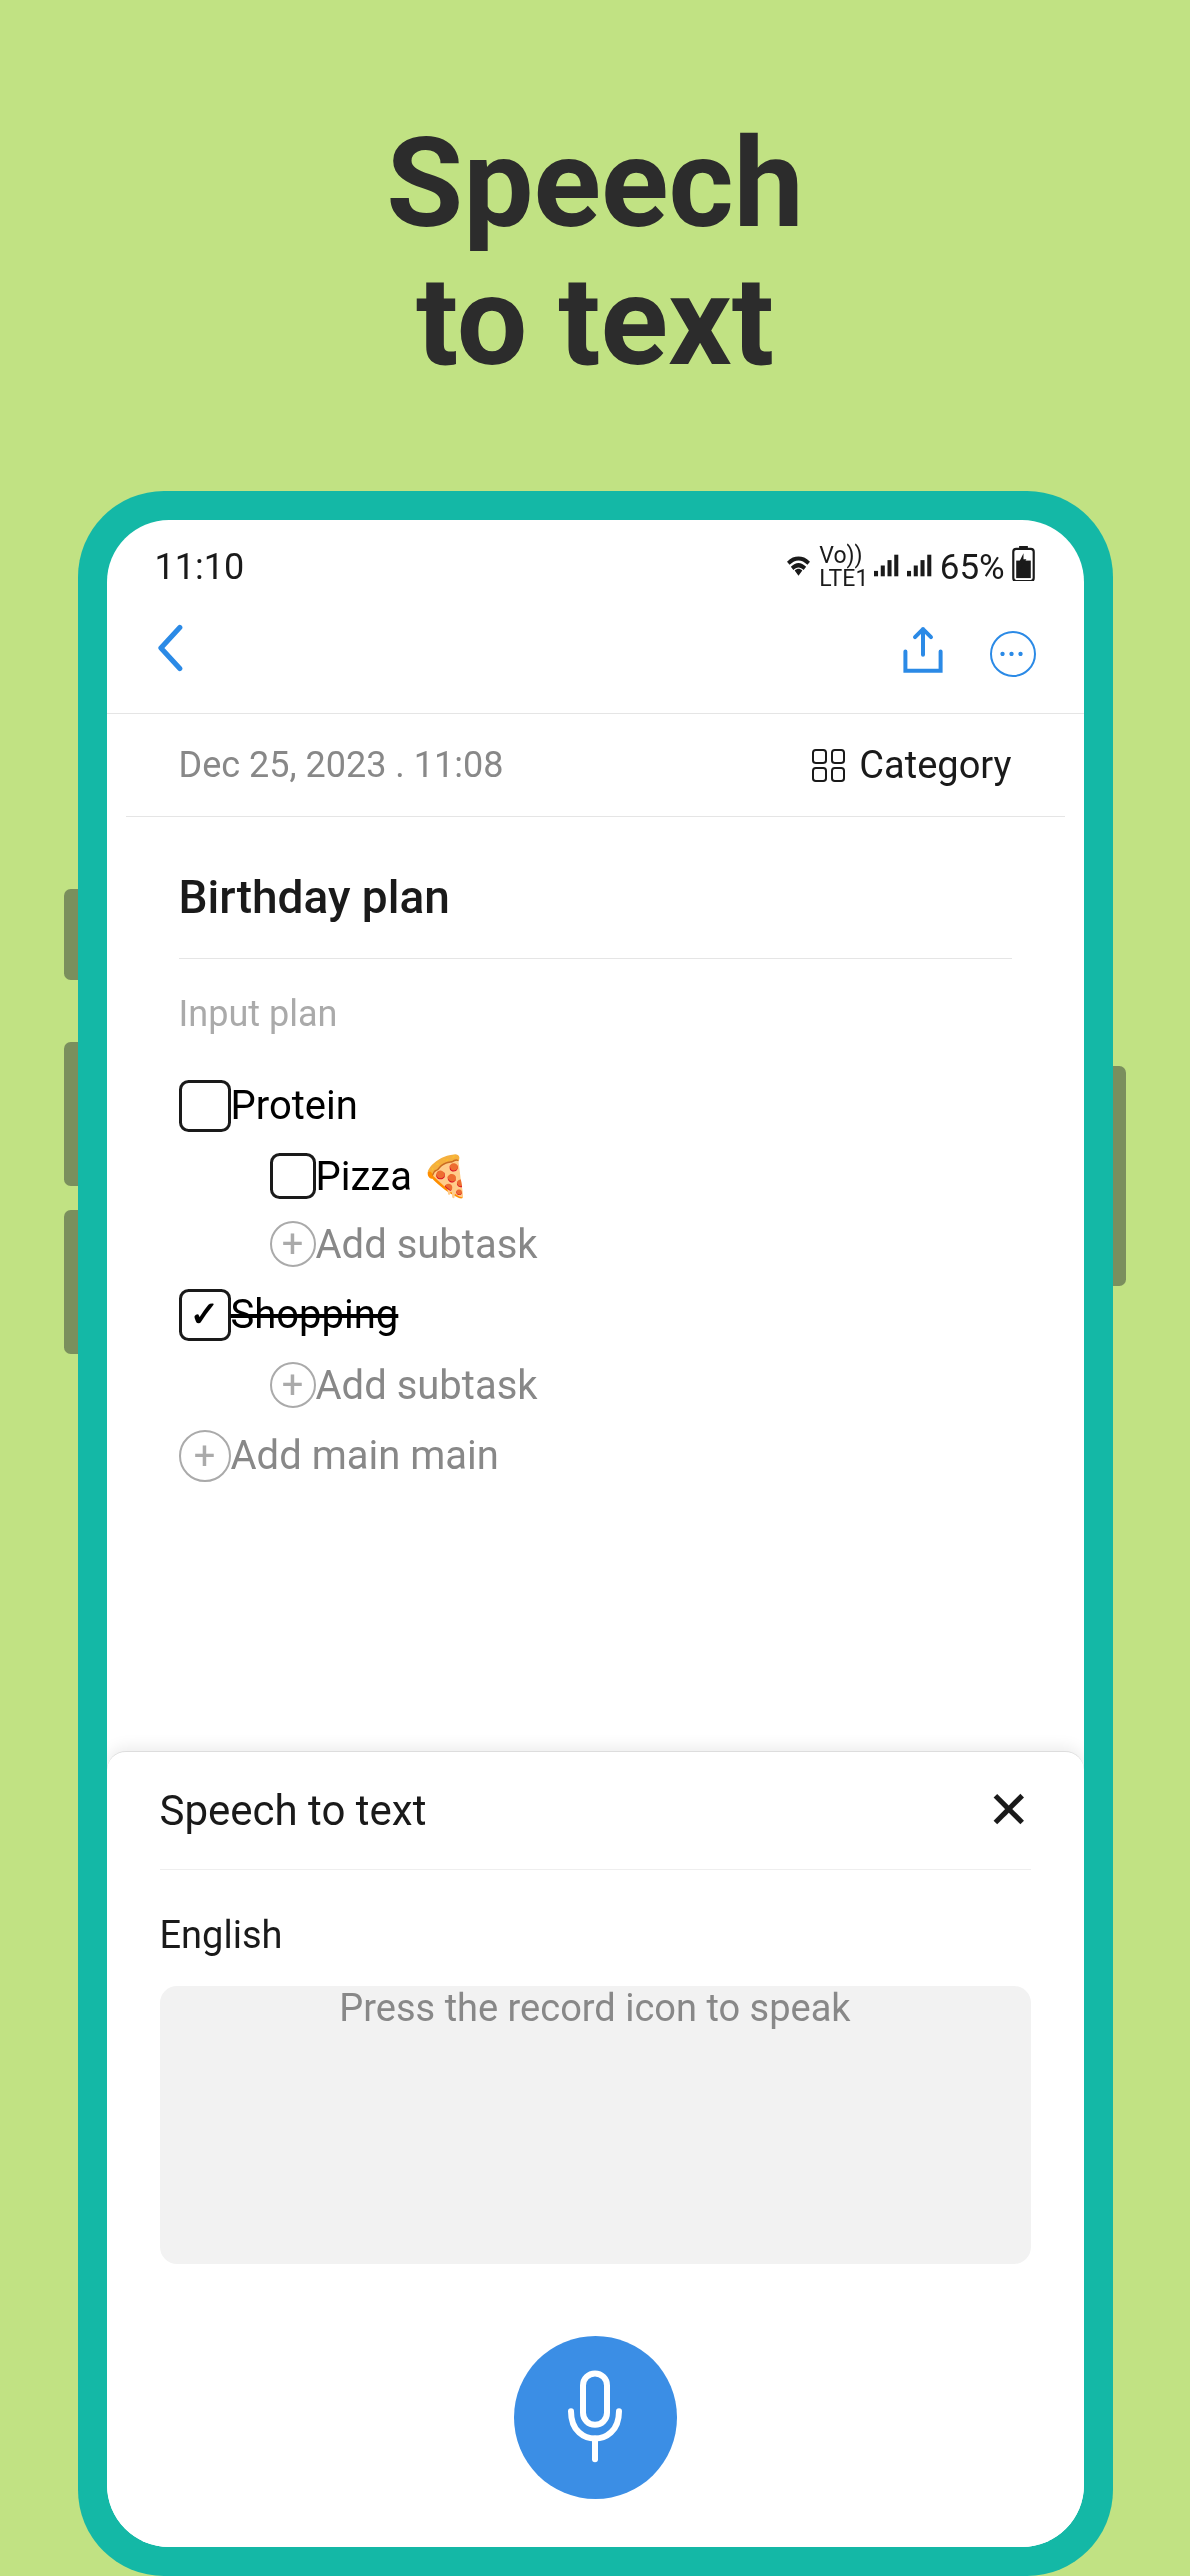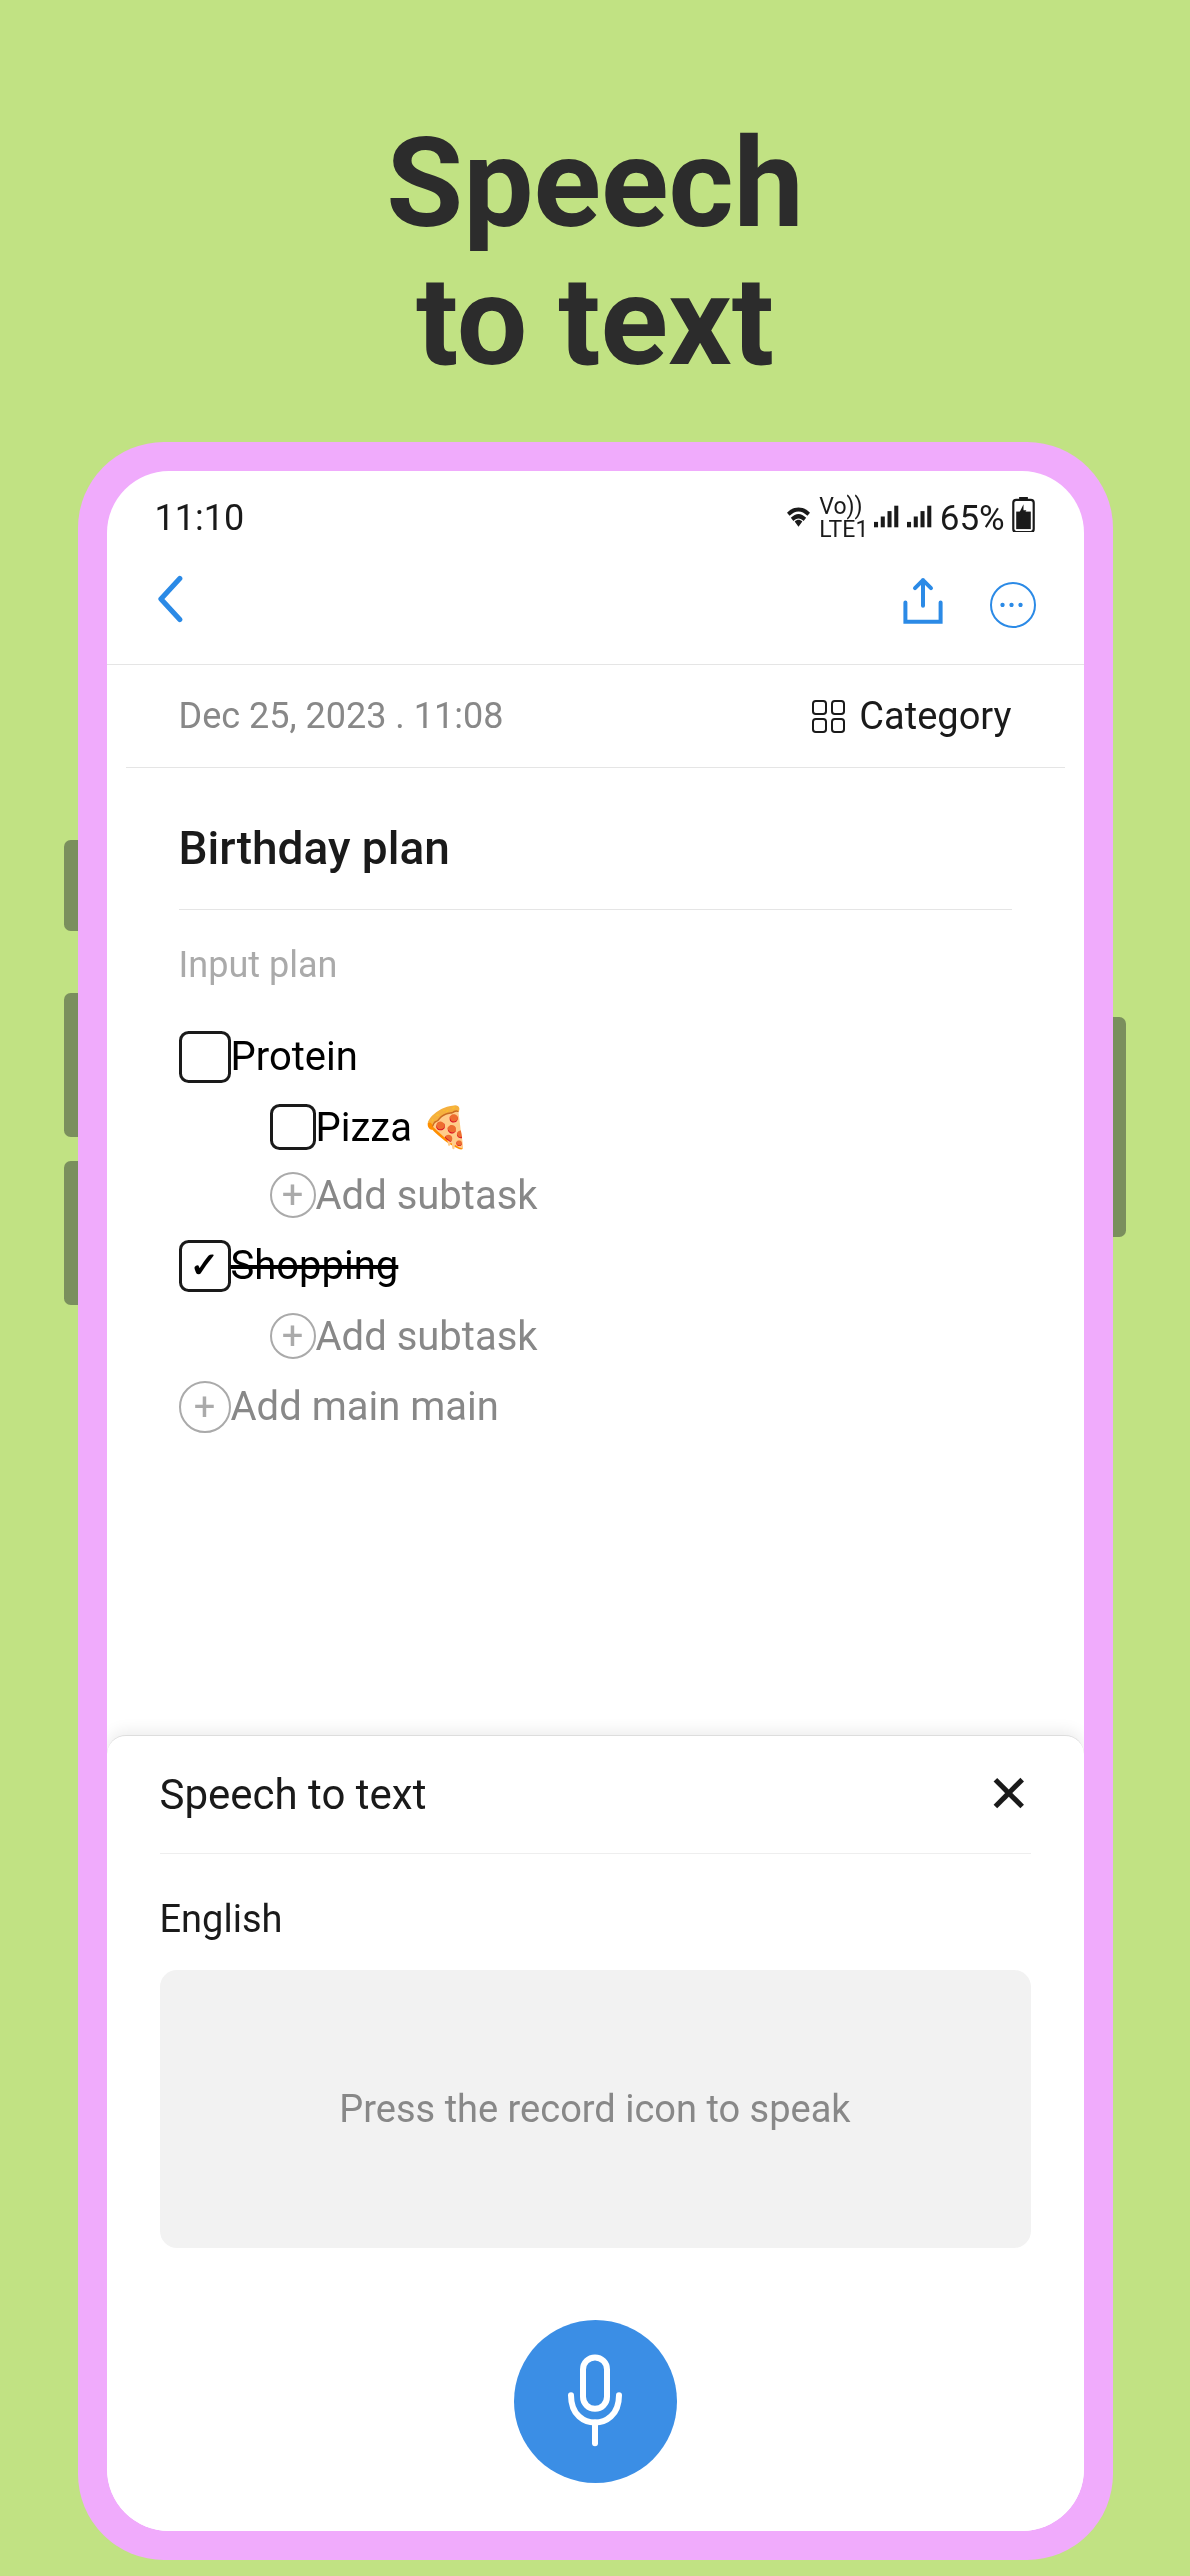--- a/index.html
+++ b/index.html
@@ -21,24 +21,24 @@
     .page-title {
       margin-top: 115px;
       text-align: center;
       font-size: 125px;
       font-weight: 700;
       color: #2c2c2c;
       line-height: 1.1;
     }
     
     .device-frame {
-      margin-top: 52px;
+      margin-top: 101px;
       width: 1035px;
       height: 2118px;
-      background: #f0abfc;
+      background: #14b8a6;
       border-radius: 86px;
       padding: 29px;
       position: relative;
     }
     
     .side-button-left-top {
       position: absolute;
       left: -13.4px;
       top: 398px;
       width: 13.4px;
@@ -295,21 +295,21 @@
       font-size: 38px;
       color: #1a1a1a;
       margin: 43px 0 29px;
     }
     
     .record-box {
       background: #f2f2f2;
       border-radius: 17px;
       height: 278px;
       display: flex;
-      align-items: center;
+      align-items: flex-start;
       justify-content: center;
       color: #888;
       font-size: 38px;
     }
     
     .mic-button {
       width: 163px;
       height: 163px;
       background: #3b8ee5;
       border-radius: 50%;

